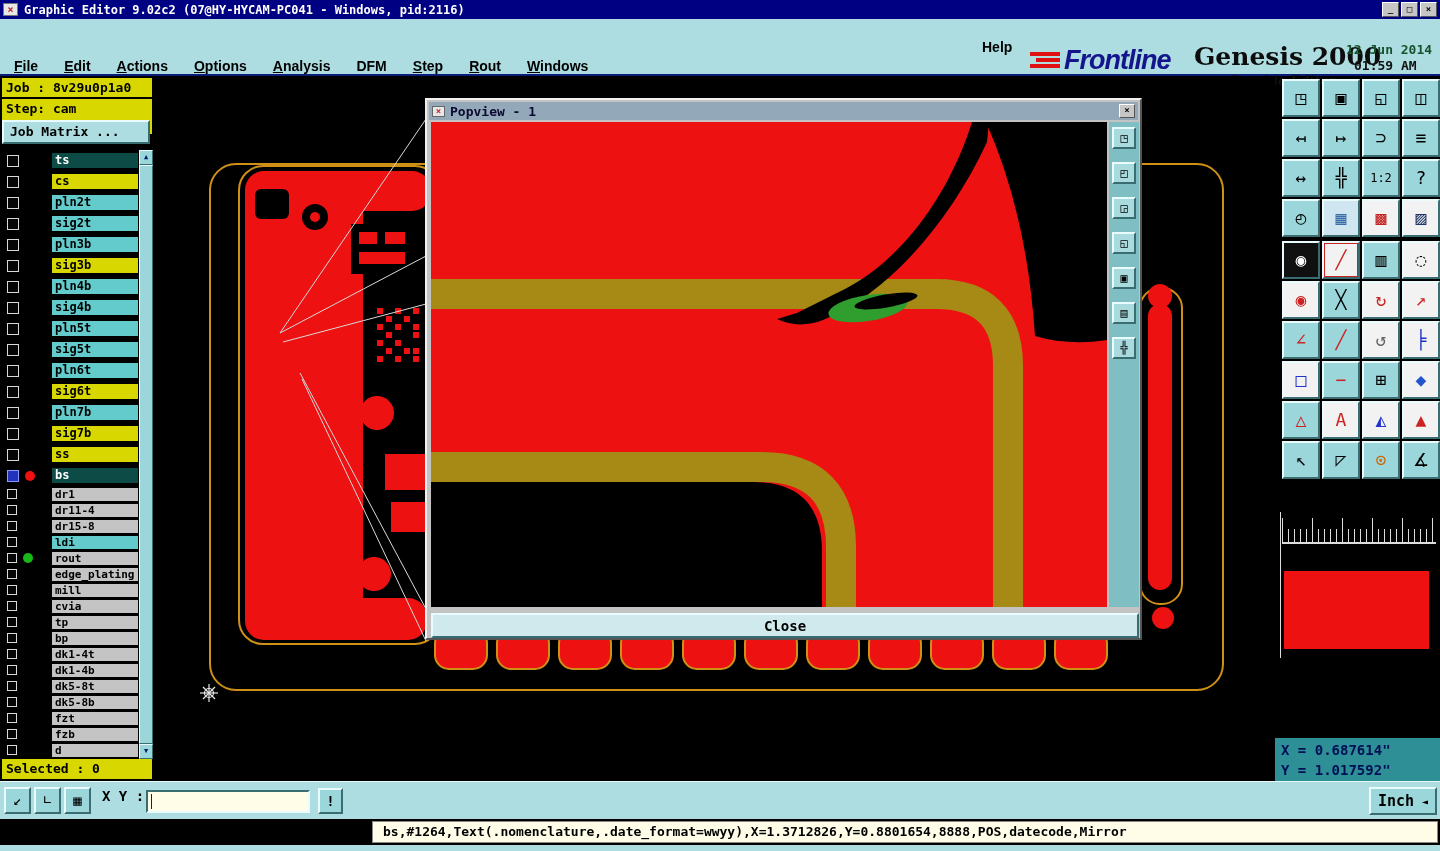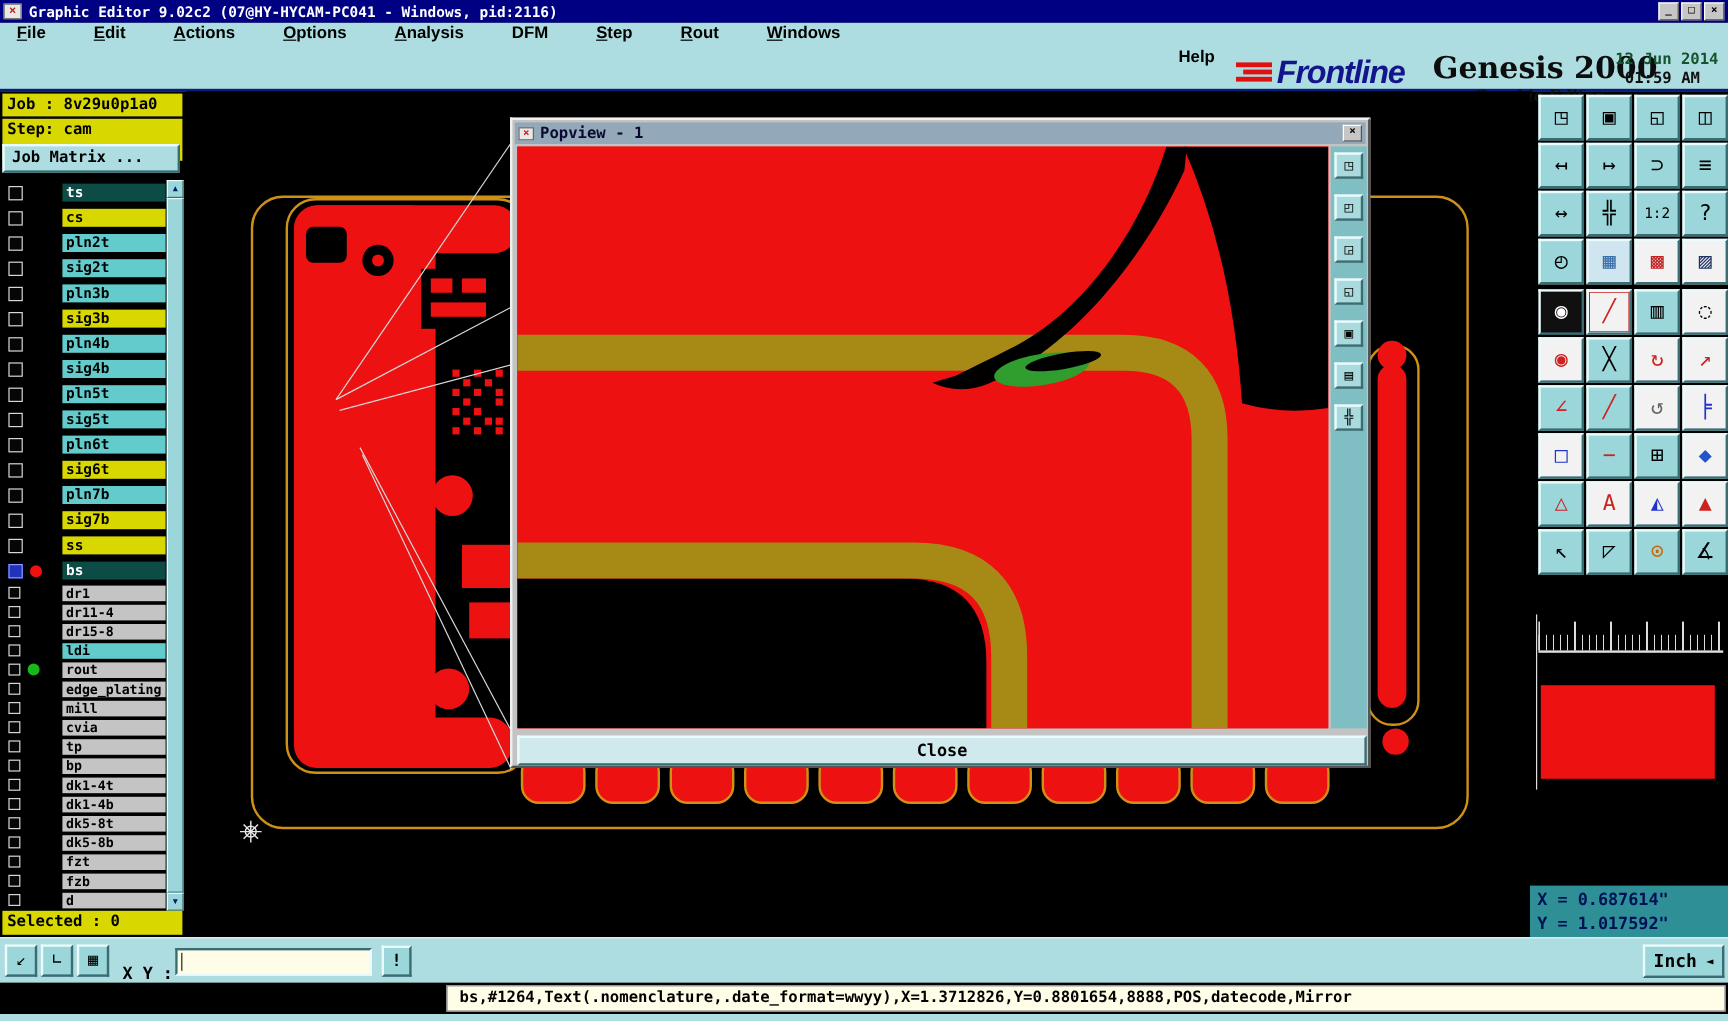--- a/index.html
+++ b/index.html
@@ -9,21 +9,21 @@
   .bevel-out{border:2px solid;border-color:#e9fbfc #3a6d72 #3a6d72 #e9fbfc}
 
   
   #titlebar{left:0;top:0;width:1440px;height:19px;background:#000082;display:flex;align-items:center;padding:0 3px;color:#fff;font:bold 12px "DejaVu Sans Mono",monospace}
   .tb-icon{width:15px;height:13px;background:#e8e8e8;border:1px solid #777;color:#c22222;font:bold 10px/11px "DejaVu Sans Mono",monospace;text-align:center;margin-right:6px}
   #titlebar .spacer{flex:1}
   .tb-btn{width:17px;height:15px;background:#c6c6c6;border:1px solid;border-color:#fff #555 #555 #fff;color:#000;font:bold 9px/12px "DejaVu Sans Mono",monospace;text-align:center;margin-left:2px}
 
   
   #menubar{left:0;top:19px;width:1440px;height:57px;background:#aedde1;border-bottom:2px solid #0a1c7a}
-  #menu-list{position:absolute;left:14px;top:0;height:55px;display:flex;align-items:flex-start;gap:40px;font:bold 14px "Liberation Sans",sans-serif;color:#000}
+  #menu-list{position:absolute;left:14px;top:0;height:55px;display:flex;align-items:flex-end;gap:26px;font:bold 14px "Liberation Sans",sans-serif;color:#000}
   .menu-item{cursor:default}
   #menu-help{position:absolute;left:982px;top:20px;font:bold 14px "Liberation Sans",sans-serif;color:#000}
   #fl-bars{left:1030px;top:33px;width:30px}
   #fl-bars div{height:4px;background:#e01010;margin-bottom:2px}
   #fl-bars .b1{width:30px}#fl-bars .b2{width:24px;margin-left:6px}#fl-bars .b3{width:30px}
   #fl-text{left:1064px;top:26px;font:bold italic 27px "Liberation Sans",sans-serif;color:#14148c;letter-spacing:-1px}
   #brand-product{left:1194px;top:23px;font:bold 25px "DejaVu Serif",serif;color:#0d0d0d}
   #brand-subtitle{left:1228px;top:54px;font:bold italic 13px "DejaVu Serif",serif;color:#111}
   #brand-date{left:1346px;top:23px;font:bold 13px "DejaVu Sans Mono",monospace;color:#14532d}
   #brand-time{left:1354px;top:39px;font:bold 13px "DejaVu Sans Mono",monospace;color:#111}
@@ -80,21 +80,21 @@
   #popview-strip{position:absolute;left:682px;top:22px;width:30px;height:485px;background:#7fbfc4}
   .pv-tool{display:block;width:24px;height:22px;margin:13px auto 0;background:#a8dade;border:2px solid;border-color:#e9fbfc #3a6d72 #3a6d72 #e9fbfc;color:#000;font:12px/18px "DejaVu Sans Mono",monospace;text-align:center;padding:0}
   .pv-tool:first-child{margin-top:5px}
   #popview-close-bar{position:absolute;left:4px;top:513px;width:708px;height:25px}
   #popview-close-btn{width:100%;height:100%;background:#cfe9ec;border:2px solid;border-color:#e9fbfc #3a6d72 #3a6d72 #e9fbfc;color:#000;font:bold 14px "DejaVu Sans Mono",monospace;text-align:center}
 
   
   #bottom-bar{left:0;top:781px;width:1440px;height:38px;background:#aedde1;border-top:1px solid #e8fafa}
   #bottom-buttons{position:absolute;left:4px;top:5px;display:flex;gap:3px}
   .bb-btn{width:27px;height:27px;background:#9bd6da;border:2px solid;border-color:#e9fbfc #3a6d72 #3a6d72 #e9fbfc;color:#000;font:14px/23px "DejaVu Sans Mono",monospace;text-align:center;padding:0}
-  #xy-label{position:absolute;left:102px;top:22px;font:bold 14px "DejaVu Sans Mono",monospace;color:#000}
+  #xy-label{position:absolute;left:102px;top:6px;font:bold 14px "DejaVu Sans Mono",monospace;color:#000}
   #xy-input{position:absolute;left:146px;top:8px;width:164px;height:23px;background:#fffde8;border:2px solid;border-color:#3a6d72 #e9fbfc #e9fbfc #3a6d72;font:13px/19px "DejaVu Sans Mono",monospace;color:#000;padding-left:4px}
   #xy-caret{position:absolute;left:151px;top:12px;width:1px;height:15px;background:#222}
   #exclaim-btn{position:absolute;left:318px;top:6px;width:25px;height:26px;background:#9bd6da;border:2px solid;border-color:#e9fbfc #3a6d72 #3a6d72 #e9fbfc;font:bold 14px/22px "DejaVu Sans Mono",monospace;text-align:center;color:#000;padding:0}
   #prompt-box{position:absolute;left:349px;top:5px;width:1014px;height:28px;background:#fffde8;border:2px solid;border-color:#3a6d72 #e9fbfc #e9fbfc #3a6d72;font:bold 14px/24px "DejaVu Sans Mono",monospace;color:#000;padding-left:8px;white-space:nowrap;overflow:hidden}
   #units-btn{position:absolute;left:1369px;top:5px;width:68px;height:28px;background:#9bd6da;border:2px solid;border-color:#e9fbfc #3a6d72 #3a6d72 #e9fbfc;display:flex;align-items:center;justify-content:space-between;padding:0 7px;font:bold 15px "DejaVu Sans Mono",monospace;color:#000}
   #units-btn .arr{font-size:10px}
   #status-bar{left:0;top:819px;width:1440px;height:26px;background:#000}
   #status-box{position:absolute;left:372px;top:2px;width:1066px;height:22px;background:#fffde8;border:1px solid #888;font:bold 13px/20px "DejaVu Sans Mono",monospace;color:#000;padding-left:10px;white-space:nowrap;overflow:hidden}
   #bottom-strip{left:0;top:845px;width:1440px;height:6px;background:#aedde1}
 </style>

